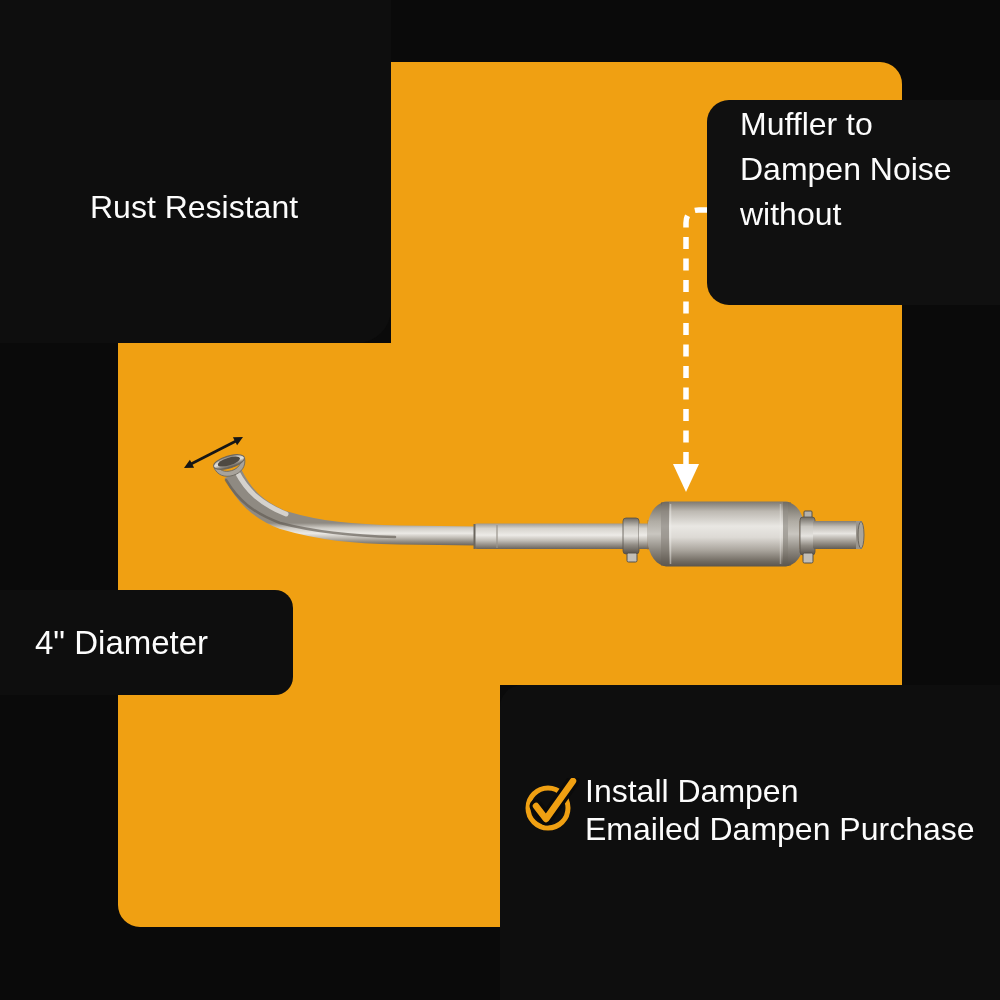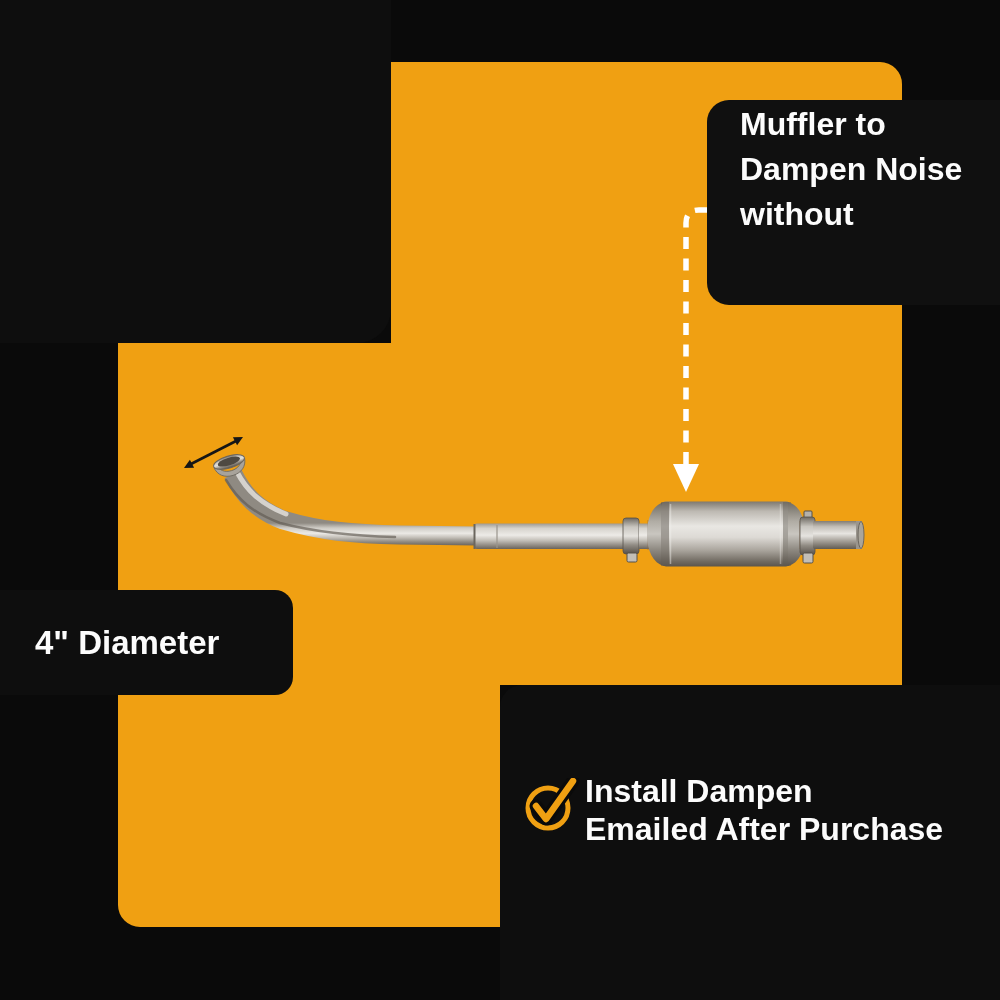--- a/index.html
+++ b/index.html
@@ -1,19 +1,19 @@
 <!DOCTYPE html>
 <html><head>
 <meta charset="utf-8">
 <style>
   html,body{margin:0;padding:0;background:#0a0a0a;}
   .canvas{position:relative;width:1000px;height:1000px;background:#0a0a0a;overflow:hidden;
           font-family:"Liberation Sans",sans-serif;}
   .scene{position:absolute;left:0;top:0;}
-  .callout{position:absolute;color:#fcfcfc;font-weight:700;white-space:nowrap;}
+  .callout{position:absolute;color:#fcfcfc;font-weight:400;white-space:nowrap;}
   .callout .line{display:block;}
   .callout-material{left:90px;top:188px;font-size:32px;line-height:39px;}
   .callout-muffler{left:740px;top:102px;font-size:32px;line-height:45px;}
   .callout-diameter{left:35px;top:623px;font-size:33px;line-height:40px;}
   .callout-install{left:585px;top:772px;font-size:32px;line-height:38px;}
   .check-icon{position:absolute;left:520px;top:778px;width:60px;height:60px;}
 </style>
 </head>
 <body>
 
@@ -121,36 +121,37 @@
     </g>
 
     <g>
       <line x1="190" y1="464.5" x2="237" y2="440.5" stroke="#161616" stroke-width="2.6"></line>
       <polygon points="243,437 237.1,445.2 232.9,437.2" fill="#161616"></polygon>
       <polygon points="184,468 194.1,467.8 189.9,459.8" fill="#161616"></polygon>
     </g>
   </svg>
 
   <div class="callout callout-material">
+    <span class="line">Rust Resistant</span>
   </div>
 
   <div class="callout callout-muffler">
     <span class="line">Muffler to</span>
     <span class="line">Dampen Noise</span>
     <span class="line">without</span>
   </div>
 
   <div class="callout callout-diameter">
     <span class="line">4" Diameter</span>
   </div>
 
   <svg class="check-icon" viewBox="0 0 60 60">
     <circle cx="28" cy="30" r="20" fill="none" stroke="#f0a012" stroke-width="5"></circle>
     <path d="M 16,28 L 26,41 L 53,3" fill="none" stroke="#0a0a0a" stroke-width="13" stroke-linecap="round" stroke-linejoin="round"></path>
     <path d="M 16,28 L 26,41 L 53,3" fill="none" stroke="#f0a012" stroke-width="6.5" stroke-linecap="round" stroke-linejoin="round"></path>
   </svg>
 
   <div class="callout callout-install">
     <span class="line">Install Dampen</span>
-    <span class="line">Emailed After Purchase</span>
+    <span class="line">Emailed Dampen Purchase</span>
   </div>
 
 </div>
 
 </body></html>

